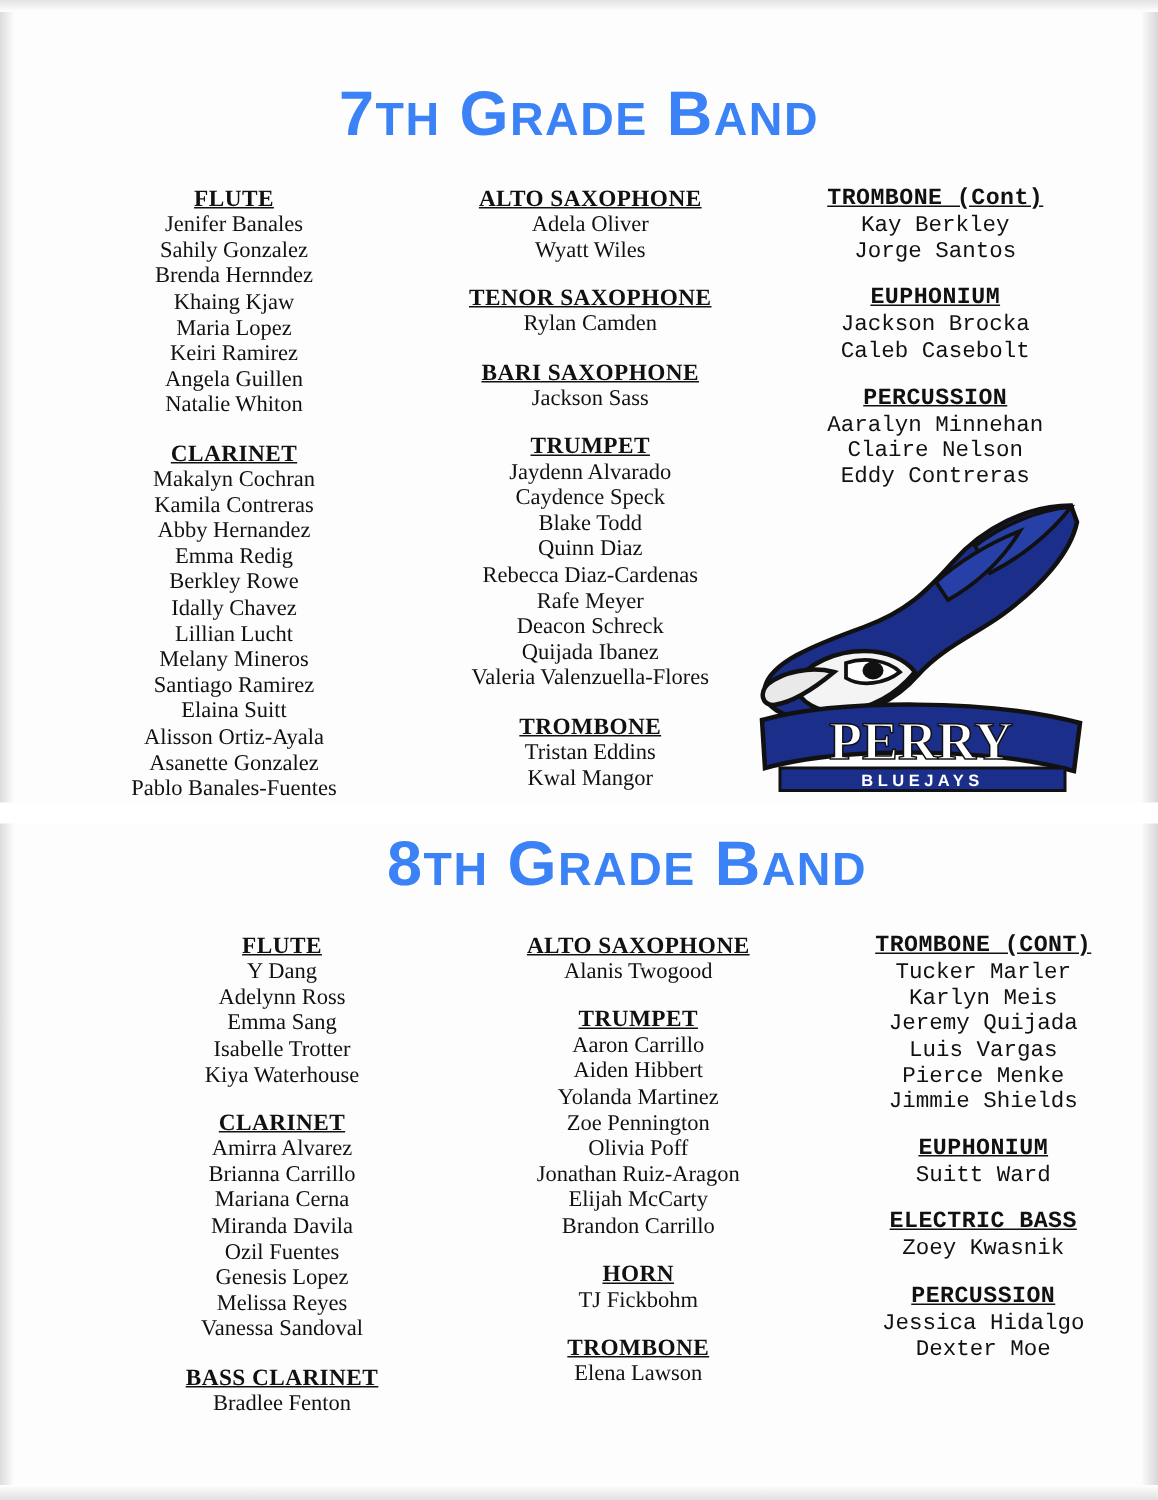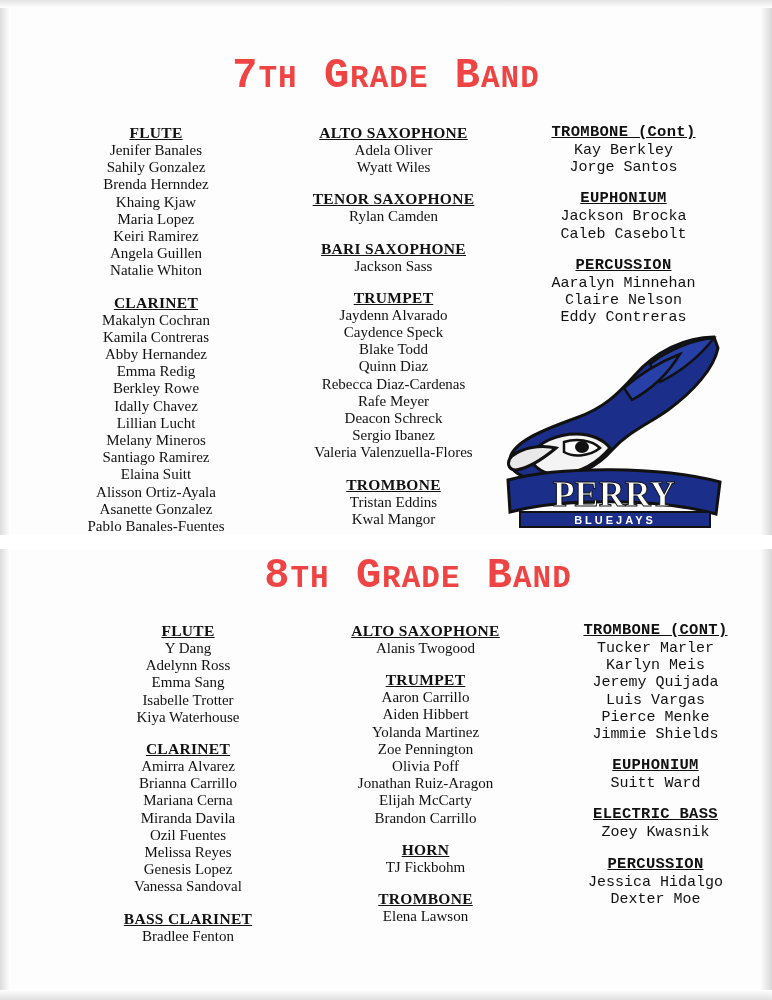--- a/index.html
+++ b/index.html
@@ -42,24 +42,24 @@
     background: linear-gradient(to bottom, #e2e2e2, #ffffff);
   }
   .scan-edge-bottom {
     position: absolute;
     left: 0; bottom: 0;
     width: 772px; height: 10px;
     background: linear-gradient(to top, #e0e0e0, #ffffff);
   }
   .band-title {
     text-align: center;
-    font-family: Liberation Mono, monospace;
+    font-family: Liberation Sans, sans-serif;
     font-weight: bold;
     letter-spacing: 1px;
-    color: #ef4444;
+    color: #3b82f6;
   }
   .band-title .big {
     font-size: 42px;
   }
   .band-title .small {
     font-size: 31px;
   }
   .section-block {
     position: absolute;
     width: 772px;
@@ -174,21 +174,21 @@
         </div>
         <div class="group">
           <div class="group-title">TRUMPET</div>
           <div class="member">Jaydenn Alvarado</div>
           <div class="member">Caydence Speck</div>
           <div class="member">Blake Todd</div>
           <div class="member">Quinn Diaz</div>
           <div class="member">Rebecca Diaz-Cardenas</div>
           <div class="member">Rafe Meyer</div>
           <div class="member">Deacon Schreck</div>
-          <div class="member">Sergio Ibanez</div>
+          <div class="member">Quijada Ibanez</div>
           <div class="member">Valeria Valenzuella-Flores</div>
         </div>
         <div class="group">
           <div class="group-title">TROMBONE</div>
           <div class="member">Tristan Eddins</div>
           <div class="member">Kwal Mangor</div>
         </div>
       </div>
 
       <div class="col col-3">
@@ -259,22 +259,22 @@
           <div class="member">Isabelle Trotter</div>
           <div class="member">Kiya Waterhouse</div>
         </div>
         <div class="group">
           <div class="group-title">CLARINET</div>
           <div class="member">Amirra Alvarez</div>
           <div class="member">Brianna Carrillo</div>
           <div class="member">Mariana Cerna</div>
           <div class="member">Miranda Davila</div>
           <div class="member">Ozil Fuentes</div>
+          <div class="member">Genesis Lopez</div>
           <div class="member">Melissa Reyes</div>
-          <div class="member">Genesis Lopez</div>
           <div class="member">Vanessa Sandoval</div>
         </div>
         <div class="group">
           <div class="group-title">BASS CLARINET</div>
           <div class="member">Bradlee Fenton</div>
         </div>
       </div>
 
       <div class="col col-2">
         <div class="group">

